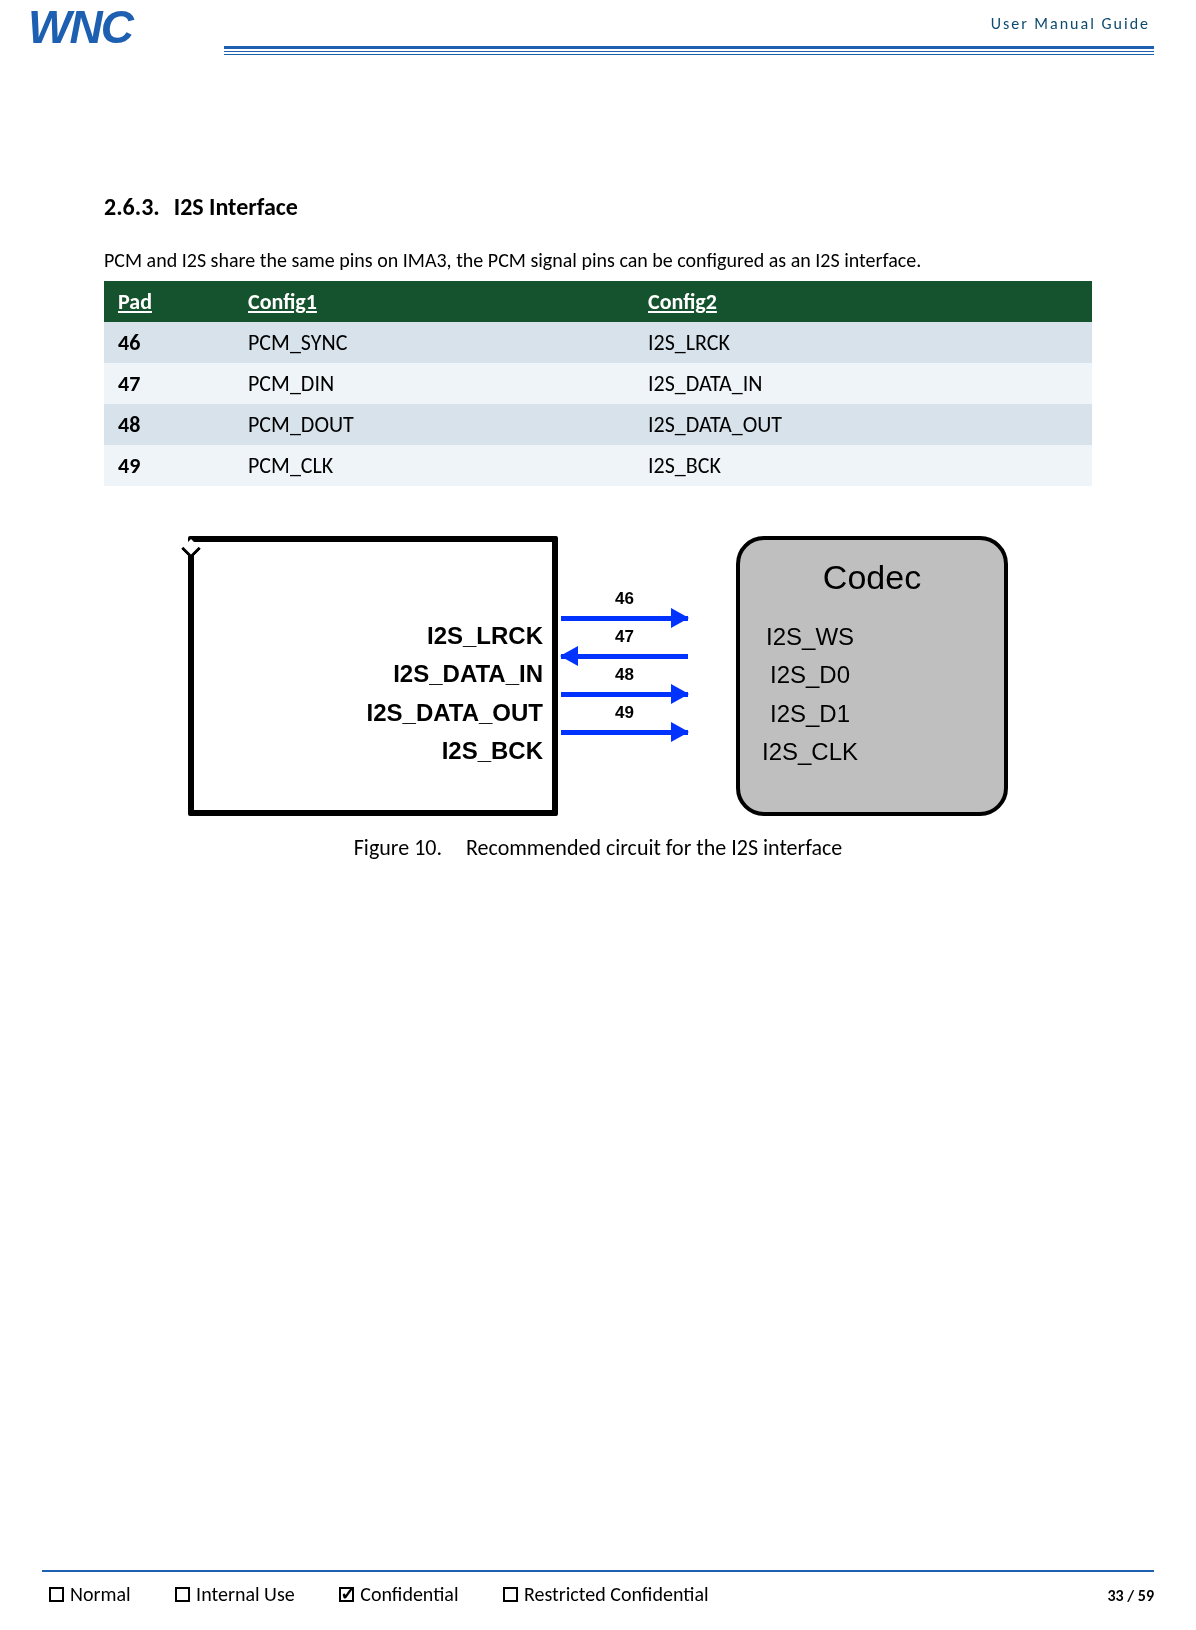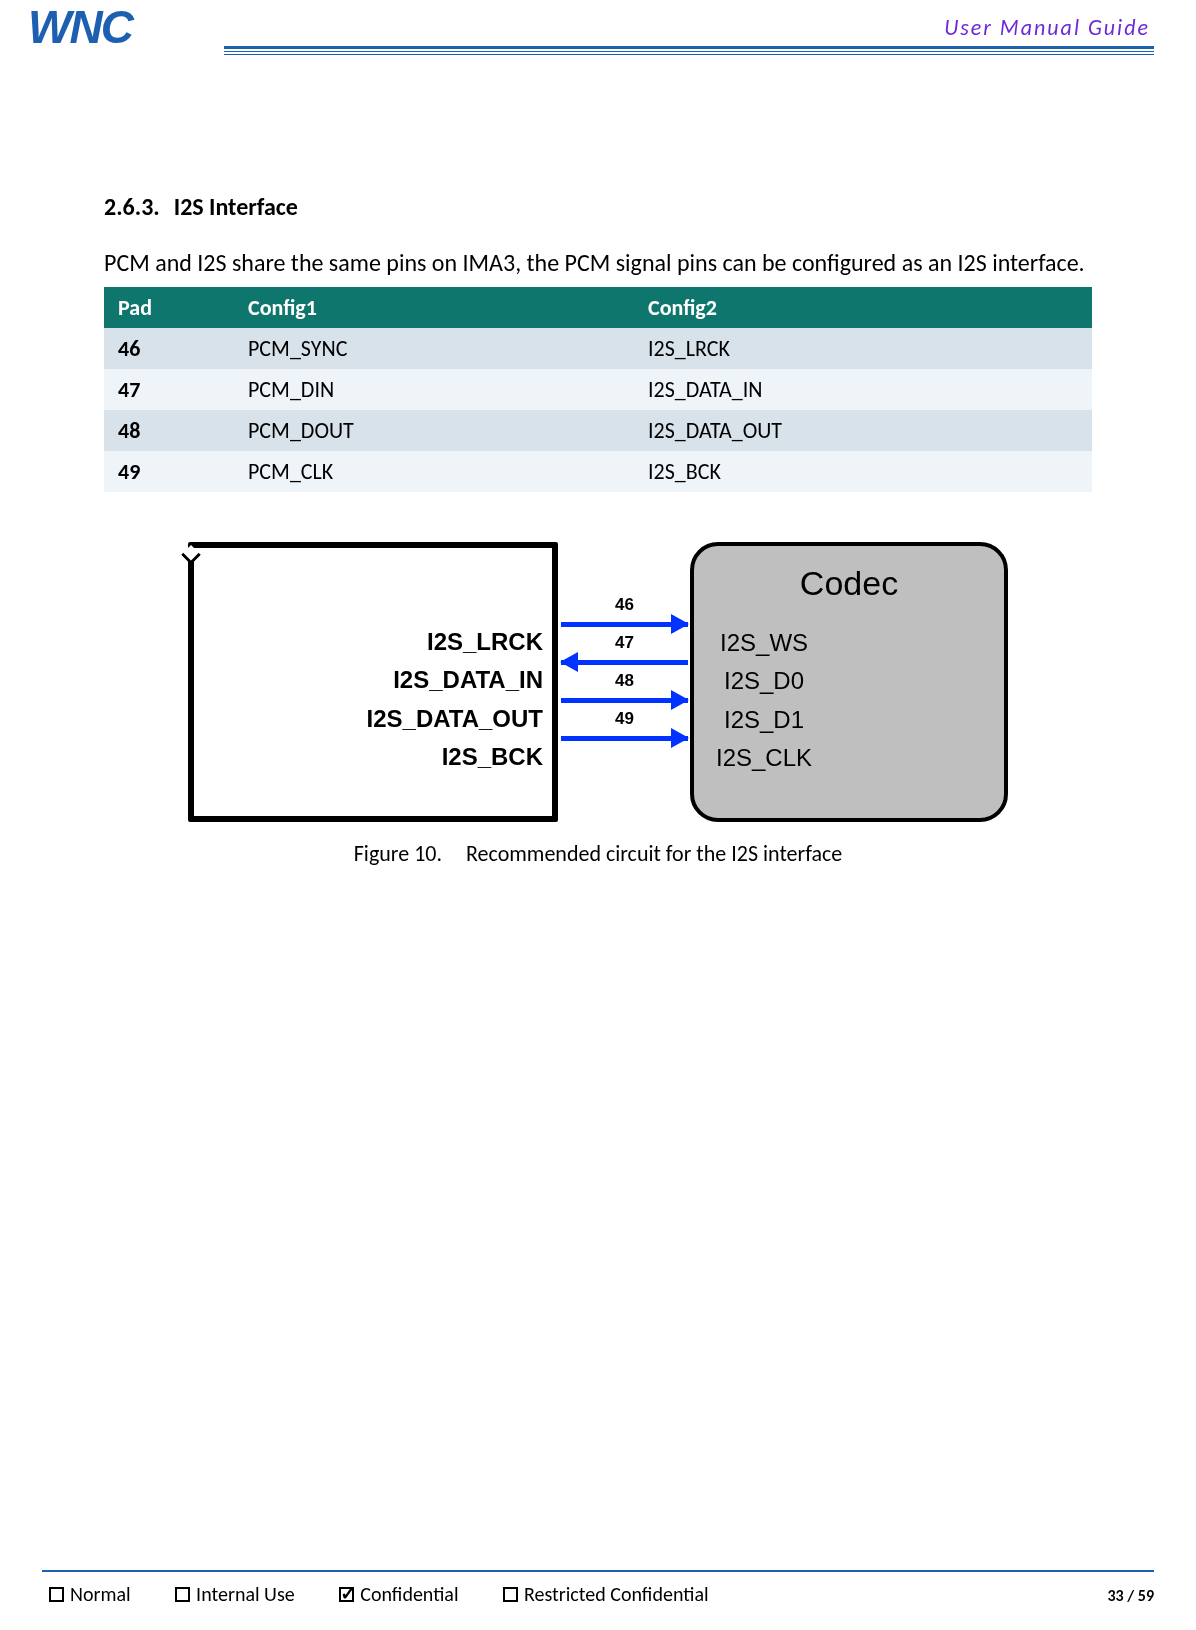--- a/index.html
+++ b/index.html
@@ -3,42 +3,42 @@
 <meta charset="utf-8">
 <style>
   * { box-sizing: border-box; margin: 0; padding: 0; }
   html, body { width: 1196px; height: 1630px; background: #fff; font-family: "Calibri", "Segoe UI", Arial, sans-serif; color: #000; }
   .page { position: relative; width: 1196px; height: 1630px; }
 
   
   .header { position: absolute; top: 12px; left: 28px; right: 42px; height: 48px; }
   .logo { position: absolute; left: 0; top: -8px; font-family: "Arial Black", Arial, sans-serif; font-style: italic; font-weight: 900; letter-spacing: -2px; font-size: 46px; color: #1d5fb0; line-height: 1; }
   .header-line-wrap { position: absolute; left: 196px; right: 0; top: 22px; }
-  .header-title { position: absolute; right: 4px; top: -20px; font-size: 22px; color: #6d28d9; letter-spacing: 2px; font-style: italic; }
+  .header-title { position: absolute; right: 4px; top: -20px; font-size: 16px; color: #0c4a6e; letter-spacing: 2px; }
   .header-rule {
     position: absolute; left: 0; right: 0; top: 12px;
     height: 0;
     border-top: 3px solid #1d5fb0;
     border-bottom: 1px solid #1d5fb0;
     padding-top: 2px;
   }
   .header-rule::after {
     content: ""; display: block; position: absolute; left: 0; right: 0; top: 5px;
     border-top: 1.5px solid #1d5fb0;
   }
 
   
   .content { position: absolute; top: 192px; left: 104px; right: 104px; }
   .sec-heading { font-size: 24px; font-weight: 700; margin-bottom: 24px; }
   .sec-heading .num { display: inline-block; margin-right: 14px; }
-  .para { font-size: 24px; line-height: 1.5; }
+  .para { font-size: 20px; line-height: 1.5; }
 
   
   table.pin-table { border-collapse: collapse; width: 100%; margin-top: 6px; font-size: 22px; }
-  table.pin-table th { background: #0f766e; color: #fff; text-align: left; padding: 7px 14px; font-weight: 700; }
+  table.pin-table th { background: #14532d; color: #fff; text-align: left; padding: 7px 14px; font-weight: 700; text-decoration: underline; }
   table.pin-table td { padding: 7px 14px; }
   table.pin-table td:first-child { font-weight: 700; }
   table.pin-table tr.row-dark td  { background: #d7e2eb; }
   table.pin-table tr.row-light td { background: #eef4f8; }
   .col-pad { width: 130px; }
   .col-c1  { width: 400px; }
 
   
   .diagram-wrap { margin-top: 44px; text-align: center; }
   .diagram { position: relative; width: 820px; height: 290px; margin: 0 auto; }
@@ -50,21 +50,21 @@
       linear-gradient(#000,#000) right  / 3px 100% no-repeat,
       linear-gradient(#000,#000) top    / 100% 3px no-repeat,
       linear-gradient(#000,#000) bottom / 100% 3px no-repeat,
       #fff;
   }
   .notch { position: absolute; top: -14px; left: -14px; width: 28px; height: 28px; background: #fff; border: 3px solid #000; transform: rotate(45deg); border-radius: 2px; clip-path: polygon(50% 50%, 100% 50%, 100% 100%, 50% 100%); }
   .box-left-labels { position: absolute; right: 12px; top: 78px; text-align: right; font-weight: 900; font-size: 24px; font-family: Arial, sans-serif; }
   .box-left-labels div { line-height: 1.6; }
 
   .box-right {
-    position: absolute; top: 6px; right: 0; width: 318px; height: 280px;
+    position: absolute; top: 6px; right: 0; width: 272px; height: 280px;
     border: 4px solid #000; border-radius: 28px; background: #bfbfbf;
   }
   .box-right-title { text-align: center; font-family: Arial, sans-serif; font-size: 34px; margin-top: 18px; font-weight: 400; }
   .box-right-labels { position: absolute; left: 22px; top: 78px; text-align: center; font-weight: 400; font-size: 24px; font-family: Arial, sans-serif; }
   .box-right-labels div { line-height: 1.6; }
 
   .wires { position: absolute; left: 373px; top: 76px; width: 127px; }
   .wire { position: relative; height: 38px; }
   .wire .pin { position: absolute; left: 50%; transform: translateX(-50%); top: -17px; font-size: 17px; font-weight: 900; font-family: Arial, sans-serif; }
   .wire .line { position: absolute; top: 10px; left: 0; right: 0; height: 5px; background: #0033ff; }

